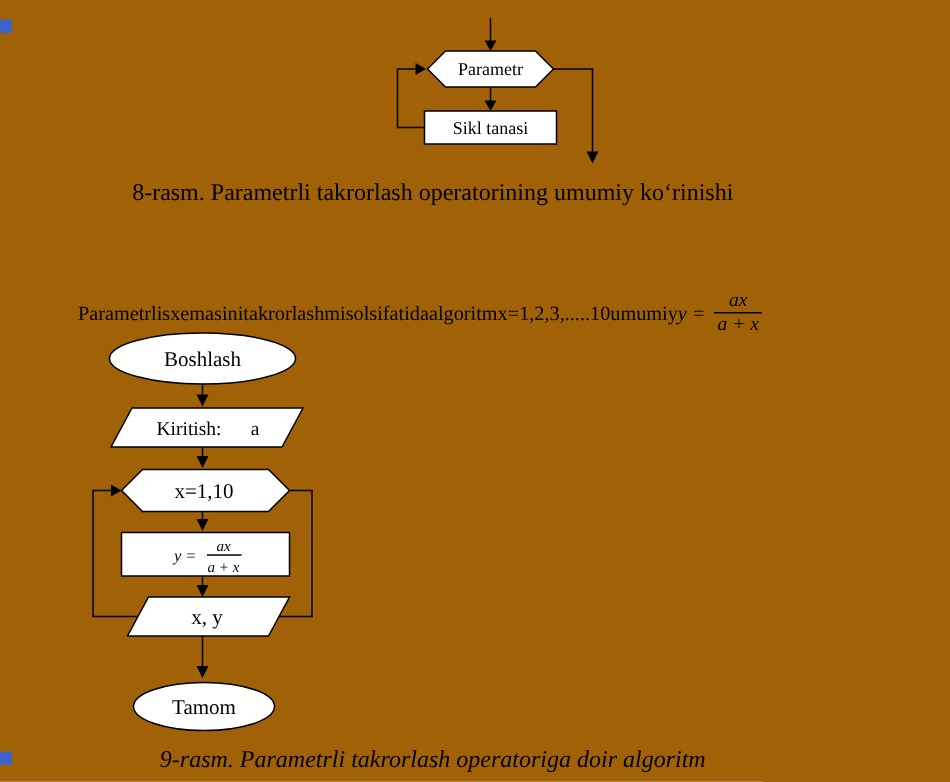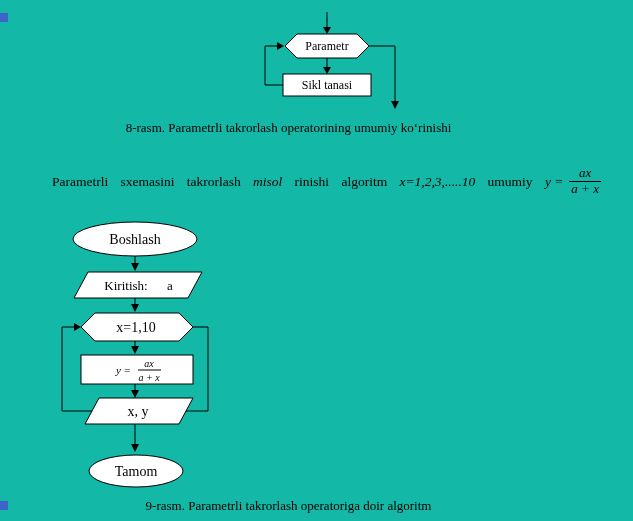--- a/index.html
+++ b/index.html
@@ -1,56 +1,57 @@
 <!DOCTYPE html>
 <html><head>
 <meta charset="utf-8">
 <style>
   html, body { margin: 0; padding: 0; }
   .page {
     position: relative;
     width: 633px;
     height: 521px;
-    background: #14b8a6;
+    background: #a16207;
     color: #000000;
     font-family: "Liberation Serif", serif;
     overflow: hidden;
   }
   svg.overlay { position: absolute; left: 0; top: 0; }
   svg text { font-family: "Liberation Serif", serif; fill: #000000; }
   svg text.ital { font-style: italic; }
   .shape { fill: #ffffff; stroke: #000000; stroke-width: 1; }
   .flowline { stroke: #000000; stroke-width: 1; fill: none; }
   .arrowhead { fill: #000000; stroke: none; }
 
   .caption {
     position: absolute;
     left: 0;
     width: 577px;
     text-align: center;
-    font-size: 13px;
+    font-size: 16px;
   }
   #caption8 { top: 120px; }
-  #caption9 { top: 498px; }
+  #caption9 { top: 498px; font-style: italic; }
 
   .para {
     position: absolute;
     left: 52px;
     top: 161px;
     width: 549px;
     font-size: 13.5px;
   }
   .para-line1 {
     display: flex;
-    justify-content: space-between;
+    justify-content: flex-start;
     align-items: center;
     height: 41px;
+    margin-top: 27px;
   }
   .para-line2 { margin-top: 1px; }
-  .italic { font-style: italic; }
+  .italic { }
   .formula {
     display: inline-flex;
     align-items: center;
     font-style: italic;
   }
   .formula .lhs { margin-right: 6px; }
   .frac {
     display: inline-flex;
     flex-direction: column;
     align-items: center;
@@ -141,21 +142,21 @@
   </svg>
 
   <div class="caption" id="caption8">8-rasm. Parametrli takrorlash operatorining umumiy ko‘rinishi</div>
 
   <div class="para">
     <div class="para-line1">
       <span>Parametrli</span>
       <span>sxemasini</span>
       <span>takrorlash</span>
       <span class="italic">misol</span>
-      <span>rinishi</span>
+      <span>sifatida</span>
       <span>algoritm</span>
       <span class="italic">x=1,2,3,.....10</span>
       <span>umumiy</span>
       <span class="formula">
         <span class="lhs">y =</span>
         <span class="frac">
           <span class="num">ax</span>
           <span class="den">a + x</span>
         </span>
       </span>

